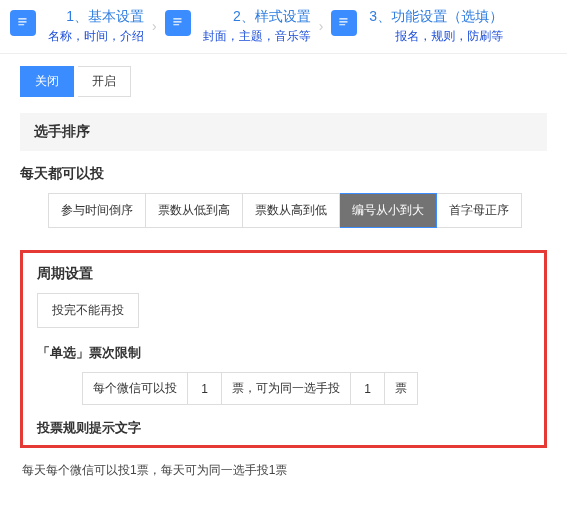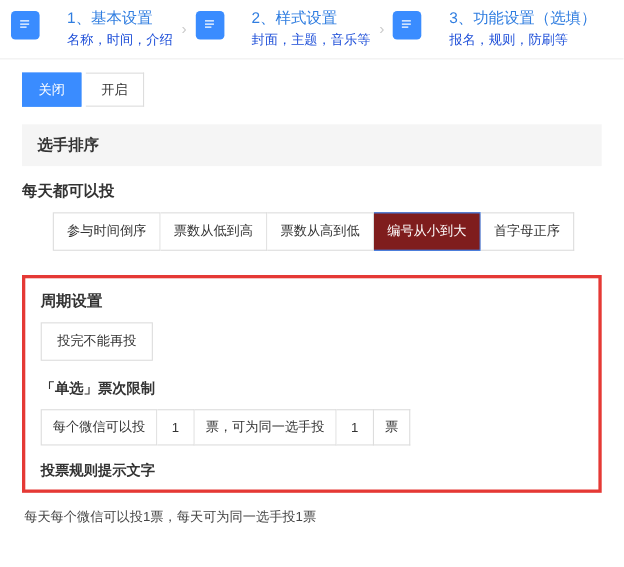--- a/index.html
+++ b/index.html
@@ -1,19 +1,19 @@
 <!DOCTYPE html>
 <html><head>
 <meta charset="utf-8">
 <style>
   * { box-sizing: border-box; margin: 0; padding: 0; }
   body { font-family: "Microsoft YaHei", Arial, sans-serif; font-size: 13px; color: #333; background: #fff; width: 567px; }
   
   .steps { display: flex; align-items: flex-start; padding: 8px 10px; border-bottom: 1px solid #eee; }
-  .step { display: flex; align-items: flex-start; gap: 25px; }
+  .step { display: flex; align-items: flex-start; gap: 12px; text-align: right; }
   .step-badge { width: 26px; height: 26px; border-radius: 4px; background: #3a8cff; color: #fff; display: flex; align-items: center; justify-content: center; flex-shrink: 0; margin-top: 2px;}
   .step-badge svg { width: 14px; height: 14px; fill: #fff; }
   .step-text { display: flex; flex-direction: column; }
   .step-title { color: #2f7de0; font-size: 14px; font-weight: 500; }
   .step-sub { color: #1d4ed8; font-size: 12px; margin-top: 2px;}
   .step-arrow { color: #ccc; margin: 10px 8px 0 8px; font-size: 14px; }
   
   .content { padding: 0 20px; }
   
   .toggle-row { display: flex; gap: 4px; margin: 12px 20px 16px 20px; }
@@ -21,32 +21,32 @@
   .toggle-btn.active { background: #3a8cff; color:#fff; border-color:#3a8cff; }
   .toggle-btn + .toggle-btn { border-left: none; }
   
   .section-header { background: #f5f5f5; padding: 10px 14px; font-weight: bold; font-size: 14px; margin-bottom: 14px;}
   
   .field-label { font-weight: bold; font-size: 14px; margin: 0 0 10px 0; }
   
   .sort-row { display:flex; margin-bottom: 22px; margin-left: 28px; }
   .sort-btn { padding: 8px 12px; font-size: 12px; border:1px solid #ddd; background:#fff; cursor:pointer; }
   .sort-btn + .sort-btn { border-left: none; }
-  .sort-btn.active { background:#7f1d1d; color:#fff; border-color:#3a8cff;font-family:Liberation Mono, monospace; }
+  .sort-btn.active { background:#737373; color:#fff; border-color:#3a8cff;font-family:Liberation Mono, monospace; }
   
   .highlight-box { border: 3px solid #e53935; padding: 12px 14px 4px 14px; margin-bottom: 6px;}
   
   .cycle-row { display:flex; margin-bottom:16px; }
   .cycle-btn { padding: 8px 14px; font-size:12px; border:1px solid #ddd; background:#fff; cursor:pointer; }
   .cycle-btn + .cycle-btn { border-left:none; }
   .cycle-btn.active { background:#3a8cff; color:#fff; border-color:#3a8cff; }
   
   .limit-label { font-weight:bold; font-size:13px; margin-bottom:10px; }
   
-  .limit-row { display:flex; margin-bottom:14px; }
+  .limit-row { display:flex; margin-bottom:14px;margin-left:45px; }
   .limit-cell { border:1px solid #ddd; padding:7px 10px; font-size:12px; display:flex; align-items:center; justify-content:center; background:#fff;}
   .limit-cell + .limit-cell { border-left:none; }
   .limit-input { width:34px; text-align:center; }
   
   .hint-label { font-weight:bold; font-size:13px; margin-bottom:4px; }
   
   .hint-text { font-size:12px; color:#444; padding: 8px 2px; }
 </style>
 </head>
 <body>

